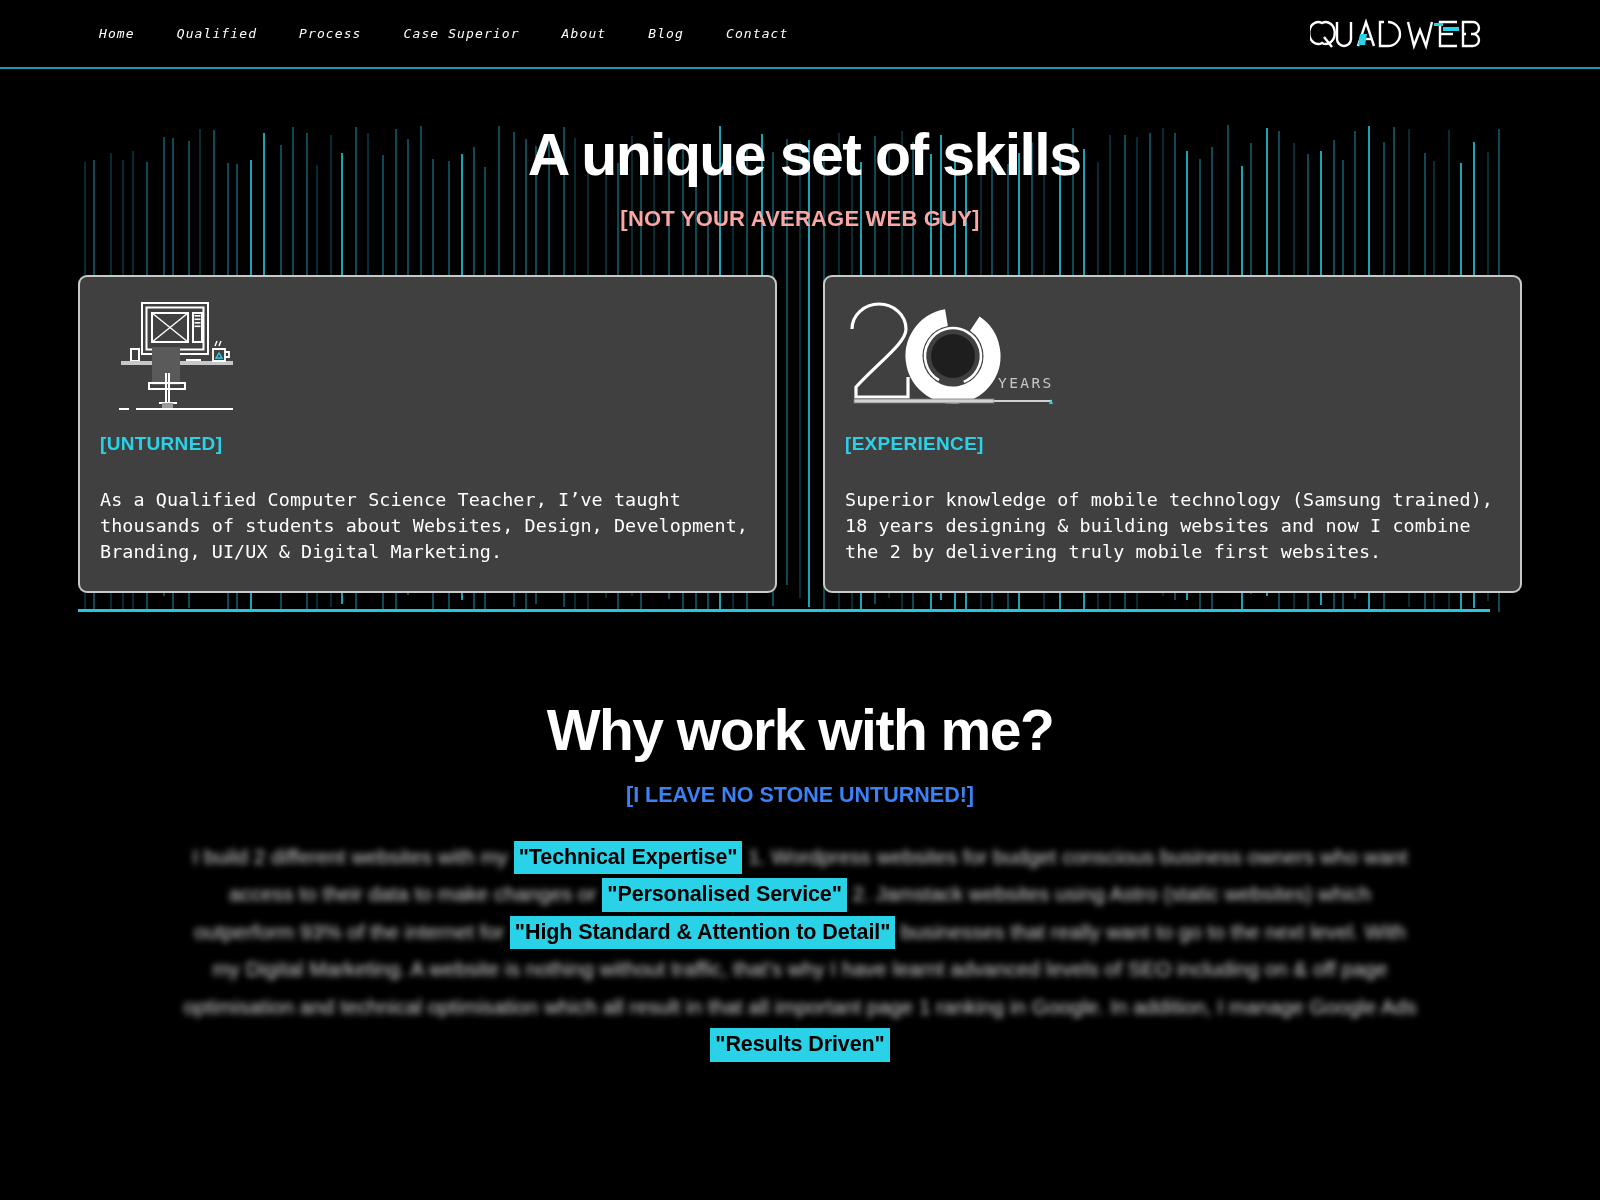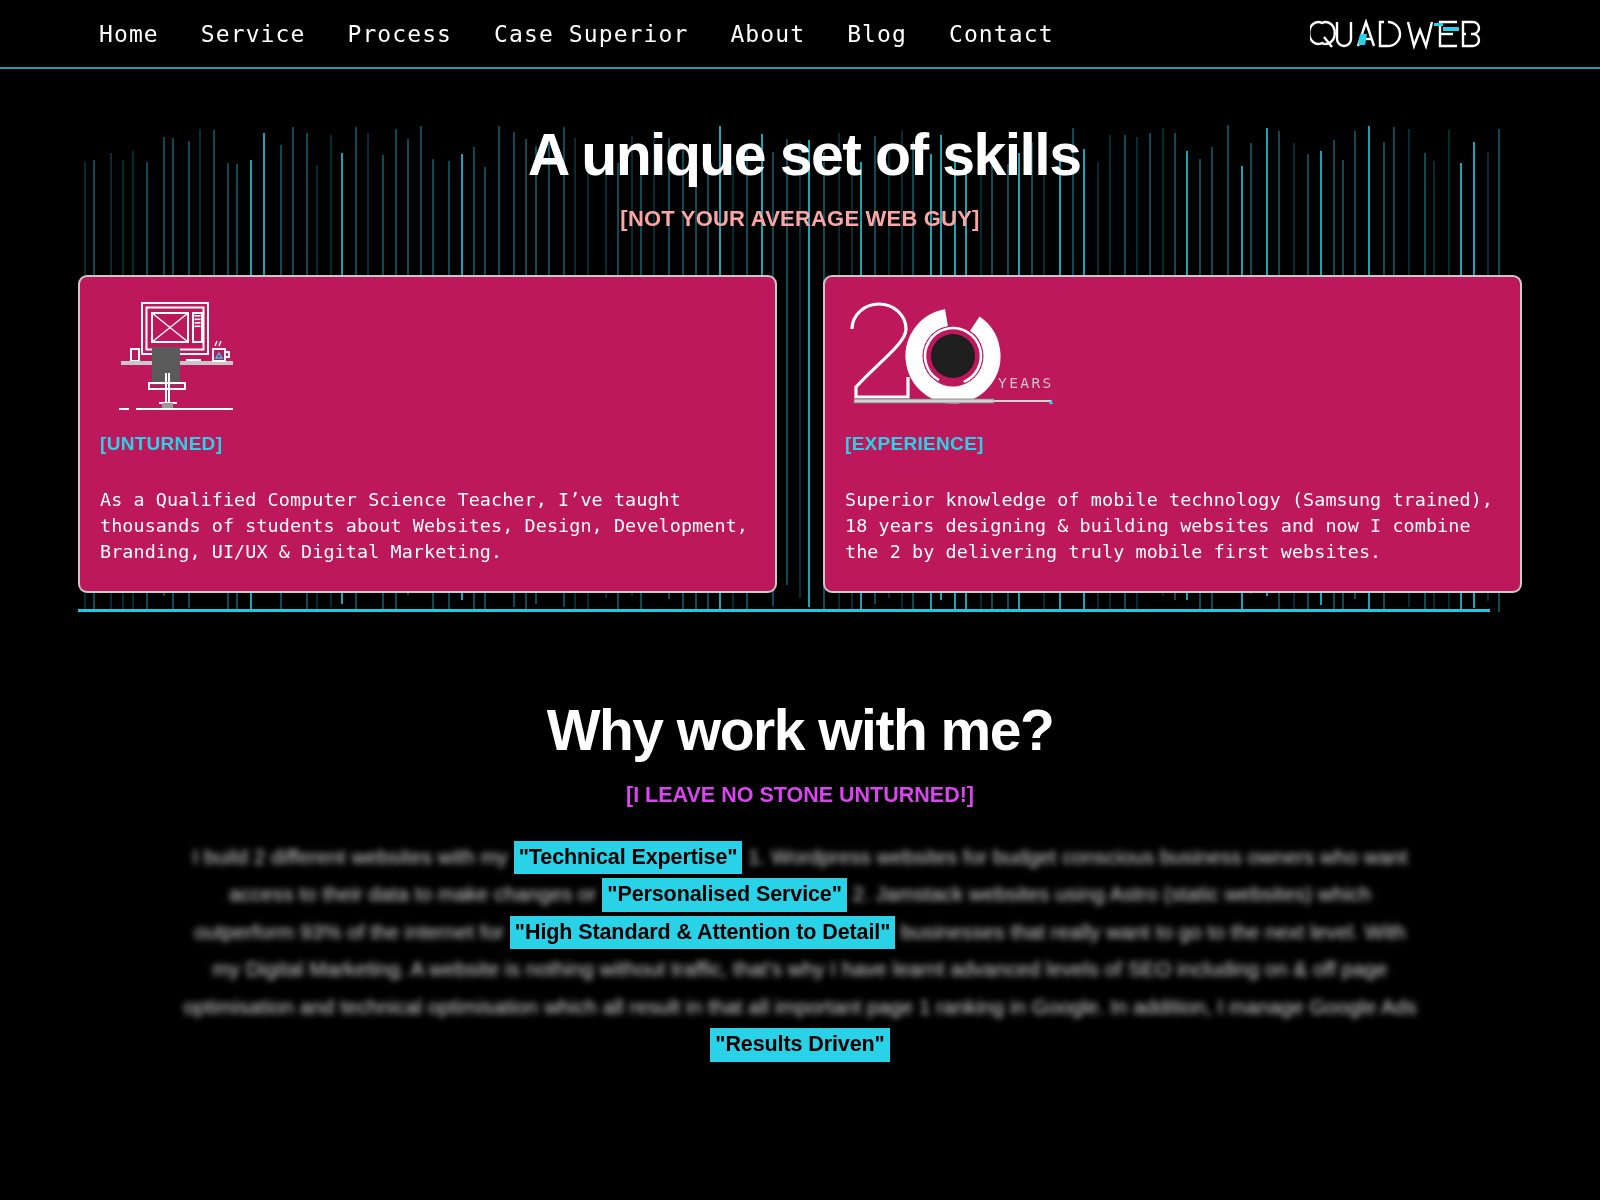--- a/index.html
+++ b/index.html
@@ -25,26 +25,27 @@
     background: #000;
     z-index: 40;
   }
   .nav {
     display: flex;
     align-items: center;
     gap: 0px;
   }
   .nav-item {
     font-family: "DejaVu Sans Mono", "Liberation Mono", monospace;
-    font-size: 23px;
+    font-size: 13px;
     letter-spacing: 1.1px;
     color: #ffffff;
     padding: 6px 21px;
     white-space: nowrap;
     cursor: pointer;
+    font-style: italic;
   }
   .logo {
     display: flex;
     align-items: center;
     margin-right: 70px;
   }
 
   
   .stripes-wrap {
     position: absolute;
@@ -98,21 +99,21 @@
     position: relative;
     display: flex;
     gap: 46px;
     padding: 0 78px;
     margin-top: 43px;
   }
   .card {
     flex: 1;
     border: 2px solid #c9c9c9;
     border-radius: 9px;
-    background: #be185d;
+    background: #404040;
     padding: 22px 20px 26px 20px;
     min-height: 303px;
   }
 
   .card-icon { height: 118px; padding-left: 1px; }
 
   .card-label {
     font-size: 19px;
     font-weight: 700;
     color: #2ad2e8;
@@ -138,21 +139,21 @@
     text-align: center;
     font-size: 57px;
     font-weight: 700;
     letter-spacing: -1.5px;
     color: #ffffff;
   }
   .sub2 {
     text-align: center;
     font-size: 21.5px;
     font-weight: 700;
-    color: #d946ef;
+    color: #3b82f6;
     margin-top: 20px;
   }
 
   .blurb {
     position: relative;
     margin: 30px auto 0 auto;
     width: 1240px;
     text-align: center;
     font-size: 20.5px;
     line-height: 37.5px;
@@ -177,21 +178,21 @@
     position: relative;
     top: -1px;
   }
 </style>
 </head>
 <body>
 
 <div class="header">
   <nav class="nav">
     <div class="nav-item">Home</div>
-    <div class="nav-item">Service</div>
+    <div class="nav-item">Qualified</div>
     <div class="nav-item">Process</div>
     <div class="nav-item">Case Superior</div>
     <div class="nav-item">About</div>
     <div class="nav-item">Blog</div>
     <div class="nav-item">Contact</div>
   </nav>
 
   <div class="logo">
     <svg width="180" height="34" viewBox="0 0 180 34">
       <g fill="none" stroke="#ffffff" stroke-width="2.4">

